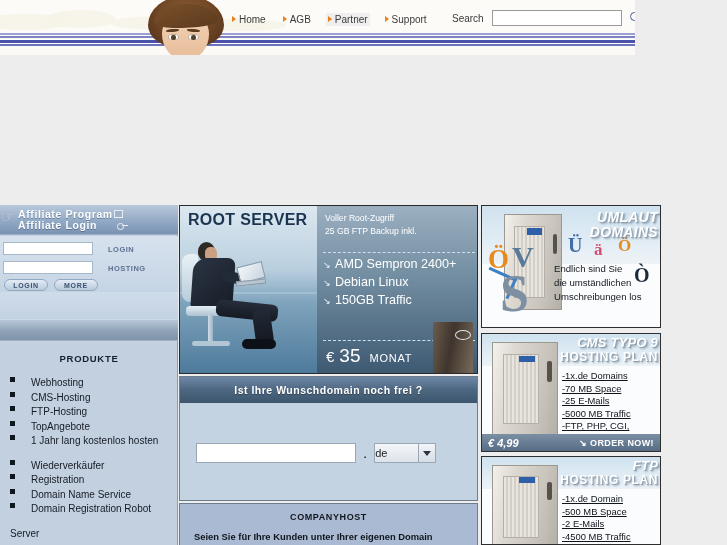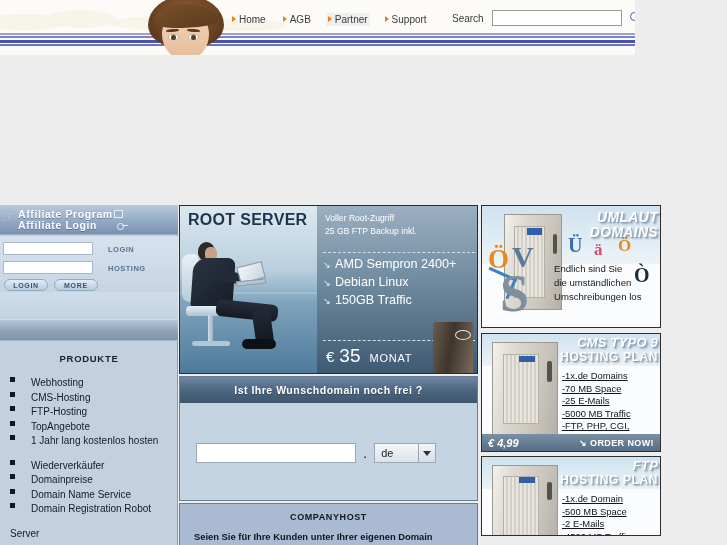--- a/index.html
+++ b/index.html
@@ -414,21 +414,21 @@
     font-size: 11px; padding: 0 4px;
     font-family: "Liberation Sans", sans-serif;
   }
   #db-dot { font-size: 15px; color: #1c1c1c; line-height: 8px; }
   #db-tld {
     width: 62px; height: 20px;
     border: 1px solid #9aa7b5;
     background: linear-gradient(180deg,#f4f6f9 0%, #dde3ea 100%);
     display: flex; align-items: center; position: relative;
   }
-  #db-tld-val { font-size: 11px; color: #1b1b1b; padding-left: 6px; }
+  #db-tld-val { font-size: 11px; color: #1b1b1b; padding-left: 0; }
   #db-tld-btn {
     position: absolute; right: 0; top: 0; width: 17px; height: 18px;
     background: linear-gradient(180deg,#f2f5f8,#d6dde5);
     border-left: 1px solid #9aa7b5;
     display: flex; align-items: center; justify-content: center;
   }
   #db-tld-btn .caret {
     width: 0; height: 0;
     border-left: 4px solid transparent;
     border-right: 4px solid transparent;
@@ -459,21 +459,21 @@
   #rightcol { position: absolute; left: 481px; top: 0; width: 246px; height: 340px; }
 
   .promo {
     position: absolute; left: 0;
     width: 180px;
     border: 1px solid #2e2e2e;
     overflow: hidden;
   }
   #promo-umlaut { top: 0; height: 123px; background: #eceff2; }
   #promo-cms    { top: 128px; height: 119px; background: #e6eaee; }
-  #promo-ftp    { top: 251px; height: 80px; background: #d946ef; }
+  #promo-ftp    { top: 251px; height: 89px; background: #d946ef; }
 
   .promo-sky {
     position: absolute; left: 0; top: 0; width: 178px; height: 60px;
     background: linear-gradient(180deg,#cfe2ef 0%, #eef4f8 100%);
   }
   .promo-white {
     position: absolute; left: 0; top: 58px; width: 178px; height: 70px;
     background: #fafcfd;
   }
 
@@ -674,21 +674,21 @@
       </div>
 
       <div class="prod-gap"></div>
 
       <div class="prod-item">
         <span class="bullet"></span>
         <span>Wiederverkäufer</span>
       </div>
       <div class="prod-item">
         <span class="bullet"></span>
-        <span>Domainpreise</span>
+        <span>Registration</span>
       </div>
       <div class="prod-item">
         <span class="bullet"></span>
         <span>Domain Name Service</span>
       </div>
       <div class="prod-item">
         <span class="bullet"></span>
         <span>Domain Registration Robot</span>
       </div>
 

